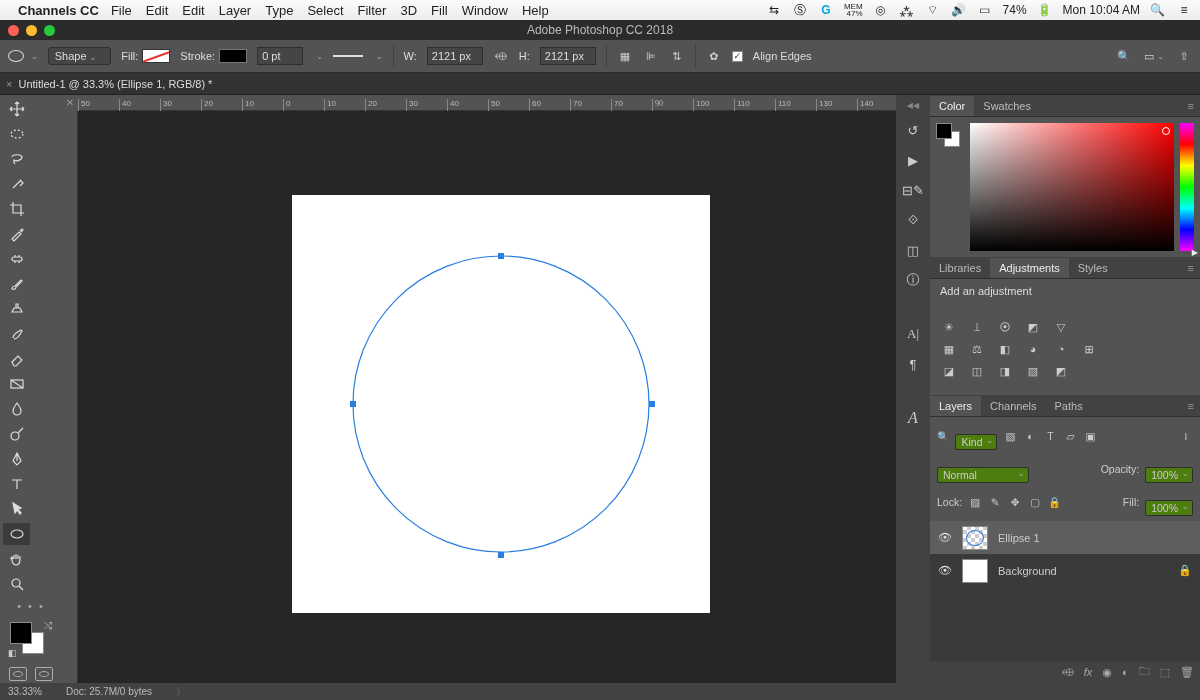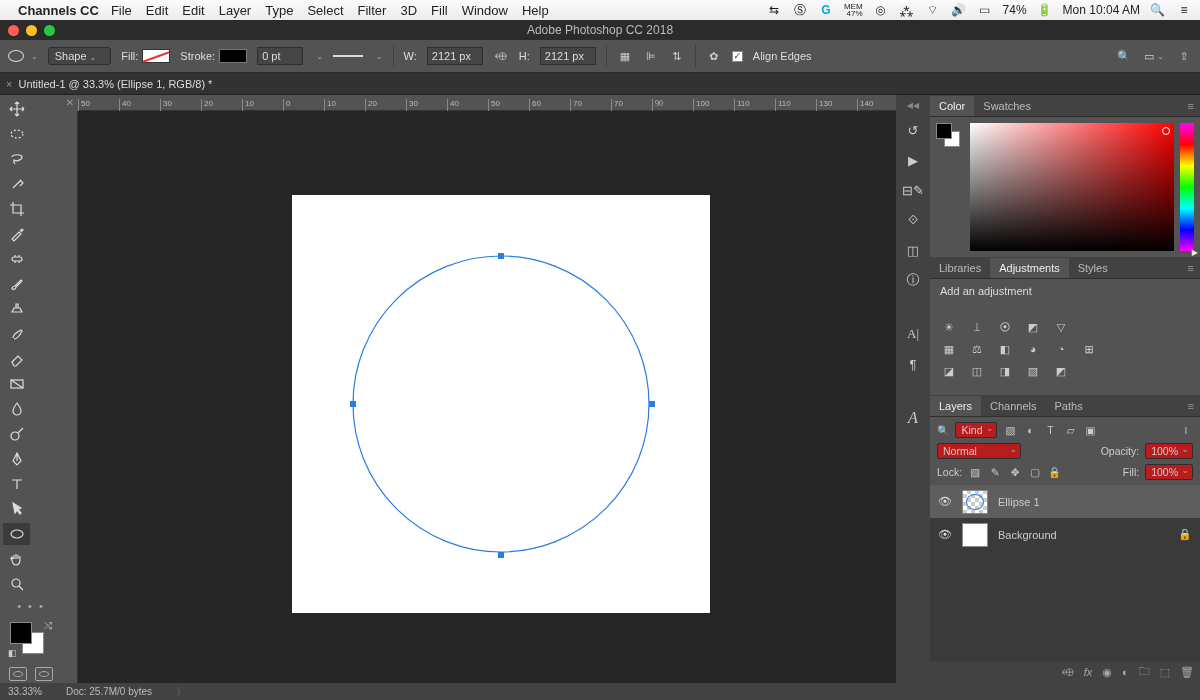--- a/index.html
+++ b/index.html
@@ -96,21 +96,21 @@
 .hue-arrow { position:absolute; right:2px; bottom:0; color:#eee; font-size:8px;}
 
 .adjust-panel { padding: 6px 10px 10px; }
 .adj-title { color: #ddd; font-size: 11px; margin-bottom: 22px; }
 .adj-row { display: flex; gap: 10px; margin-bottom: 6px; }
 .adj-ico { width: 18px; height: 16px; display:flex; align-items:center; justify-content:center; color:#ccc; }
 
 .layers-body { flex: 1; display: flex; flex-direction: column; }
 .layers-controls { padding: 5px 7px; display:flex; flex-direction: column; gap:5px; font-size:10.5px; color:#ccc;}
 .lc-row { display:flex; align-items:center; gap:6px;}
-.dd { background:#b91c1c; border:1px solid #2e2e2e; padding:1px 14px 1px 5px; border-radius:2px; position:relative;}
+.dd { background:#4d7c0f; border:1px solid #2e2e2e; padding:1px 14px 1px 5px; border-radius:2px; position:relative;margin-top:12px;}
 .dd::after{ content:"⌄"; position:absolute; right:3px; top:0; color:#aaa; font-size:9px;}
 .mini-ico { width:14px; height:14px; display:flex; align-items:center; justify-content:center;}
 .layer-list { flex:1; background:#3a3a3a;}
 .layer-row { height:33px; display:flex; align-items:center; padding:0 8px; gap:10px; font-size:11px;}
 .layer-row.sel { background:#5e5e5e;}
 .eye { width:14px; text-align:center; color:#ddd;}
 .thumb { width:26px; height:24px; border:1px solid #888; background:#fff; position:relative;}
 .thumb.ellipse::after{ content:""; position:absolute; inset:3px; border:1px solid #2a7de1; border-radius:50%;}
 .thumb.ellipse{ background: repeating-conic-gradient(#ccc 0 25%, #fff 0 50%) 0/8px 8px;}
 .lock { margin-left:auto; color:#bbb;}
@@ -445,21 +445,21 @@
           <span style="font-size:10px">🔍</span>
           <div class="dd"><span>Kind</span></div>
           <span class="mini-ico">▧</span>
           <span class="mini-ico">◐</span>
           <span class="mini-ico">T</span>
           <span class="mini-ico">▱</span>
           <span class="mini-ico">▣</span>
           <span class="mini-ico" style="margin-left:auto">⏽</span>
         </div>
         <div class="lc-row">
-          <div class="dd" style="width:84px"><span>Normal</span></div>
+          <div class="dd" style="width:92px"><span>Normal</span></div>
           <span style="margin-left:auto">Opacity:</span>
           <div class="dd"><span>100%</span></div>
         </div>
         <div class="lc-row">
           <span>Lock:</span>
           <span class="mini-ico">▨</span>
           <span class="mini-ico">✎</span>
           <span class="mini-ico">✥</span>
           <span class="mini-ico">▢</span>
           <span class="mini-ico">🔒</span>

